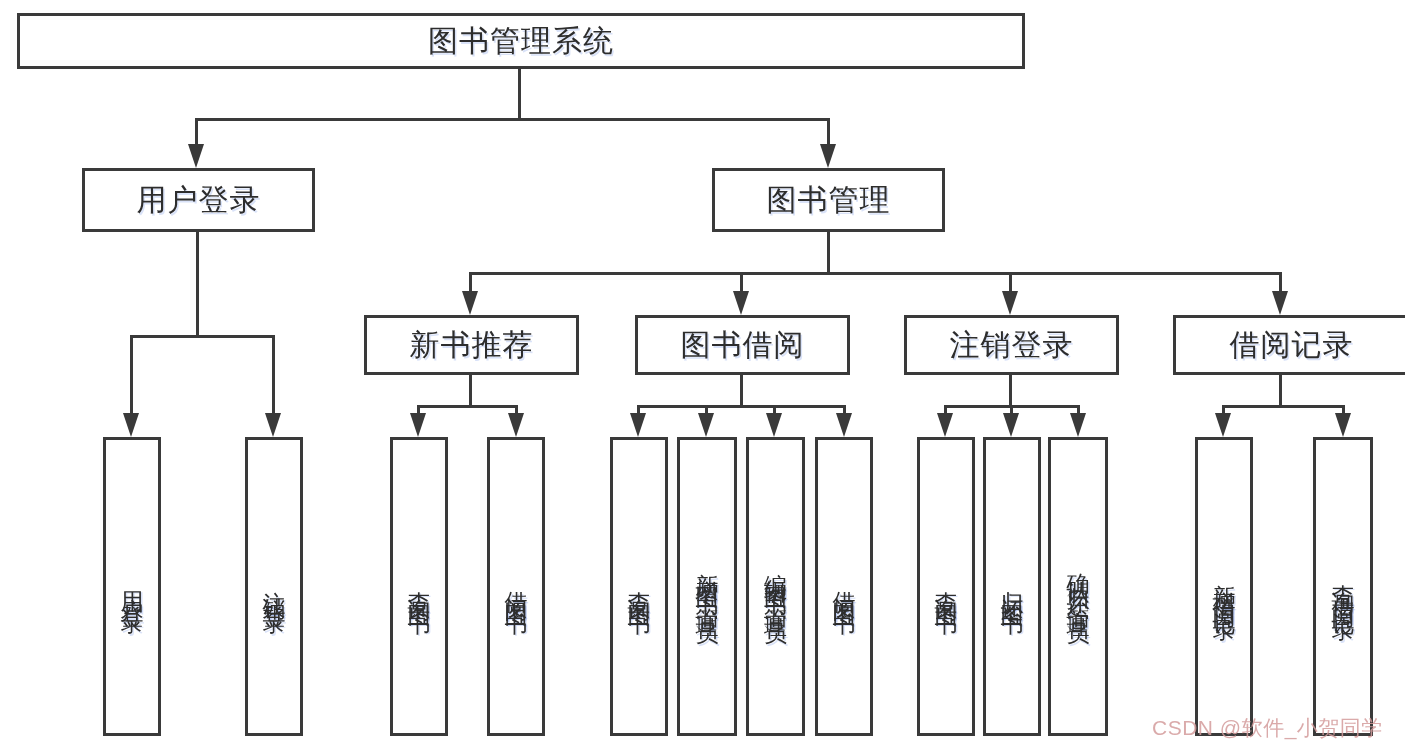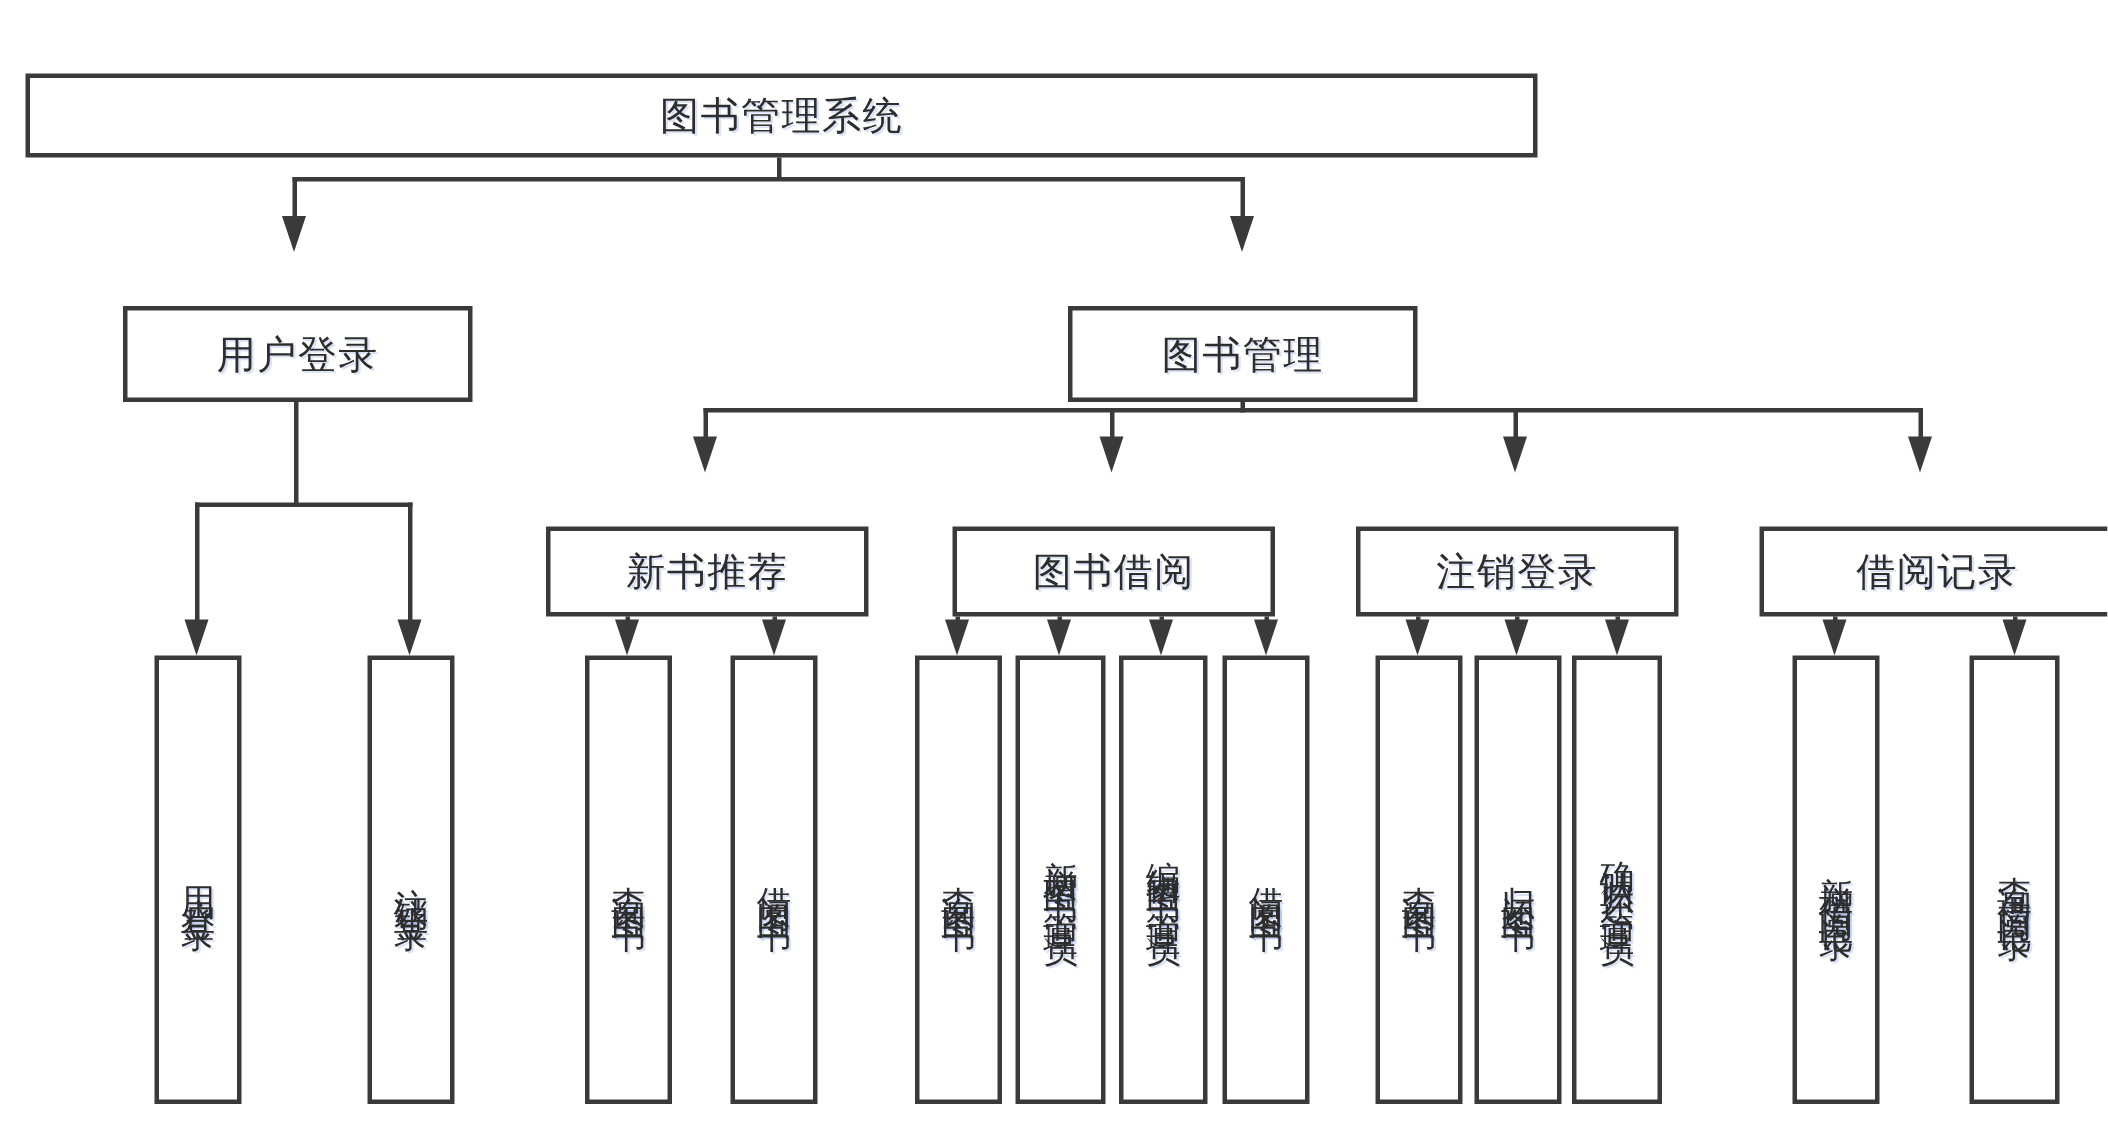--- a/index.html
+++ b/index.html
@@ -8,24 +8,23 @@
   }
   *{box-sizing:border-box;margin:0;padding:0;}
   html,body{background:#ffffff;}
   body{font-family:"Liberation Sans","DejaVu Sans",sans-serif;color:var(--text);}
   #canvas{position:relative;width:1405px;height:747px;background:#fff;overflow:hidden;}
 
   
   .hbox{
     position:absolute;background:#fff;border:3px solid var(--line);
     display:flex;align-items:center;justify-content:center;
-    font-size:26px;letter-spacing:1px;
+    font-size:30px;letter-spacing:1px;
     text-shadow:1.5px 1.5px 0 rgba(120,150,230,0.28);
     z-index:2;
-    margin-top:36px;
   }
   .leaf{
     position:absolute;top:437px;height:299px;width:58px;
     background:#fff;border:3px solid var(--line);
     display:flex;align-items:center;justify-content:center;
     z-index:2;
   }
   .leaf span{
     writing-mode:vertical-rl;text-orientation:mixed;
     font-size:23px;letter-spacing:7px;line-height:1;
@@ -174,13 +173,14 @@
   <div class="arrow" style="left:1003px;top:413px;"></div>
   <div class="arrow" style="left:1070px;top:413px;"></div>
 
   <div class="vl" style="left:1279px;top:375px;height:33px;"></div>
   <div class="hl" style="left:1222px;top:405px;width:123px;"></div>
   <div class="vl" style="left:1222px;top:405px;height:12px;"></div>
   <div class="vl" style="left:1342px;top:405px;height:12px;"></div>
   <div class="arrow" style="left:1215px;top:413px;"></div>
   <div class="arrow" style="left:1335px;top:413px;"></div>
 
+  <div id="watermark" style="color: rgb(212, 156, 156);">CSDN @软件_小贺同学</div>
 </div>
 
 </body></html>

